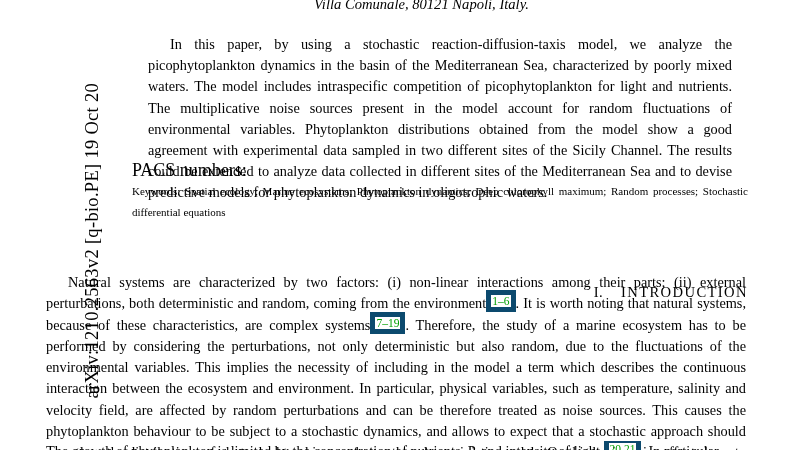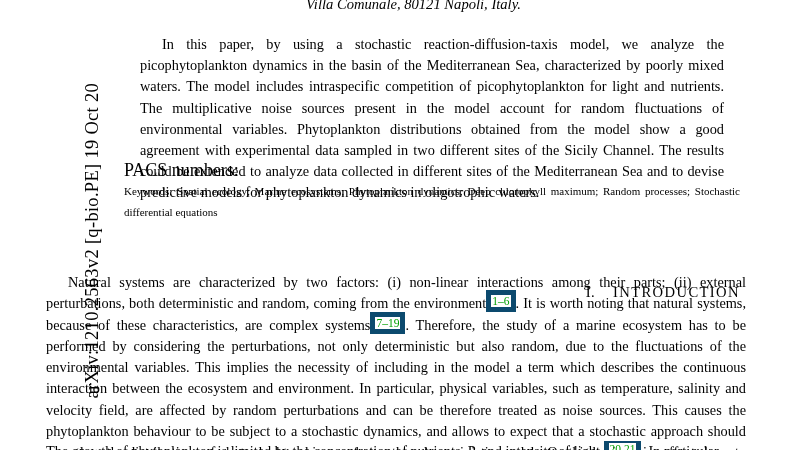--- a/index.html
+++ b/index.html
@@ -34,21 +34,21 @@
     font-family: "Liberation Serif", serif;
     font-size: 18.5px;
     letter-spacing: 0.3px;
     white-space: nowrap;
     color: #000000;
   }
 
   
   .page {
     position: absolute;
-    left: 38px;
+    left: 46px;
     top: 0;
     width: 754px;
     height: 394px;
     font-family: Liberation Serif, serif;
   }
 
   .affiliation {
     position: absolute;
     left: 268px;
     top: -4px;

